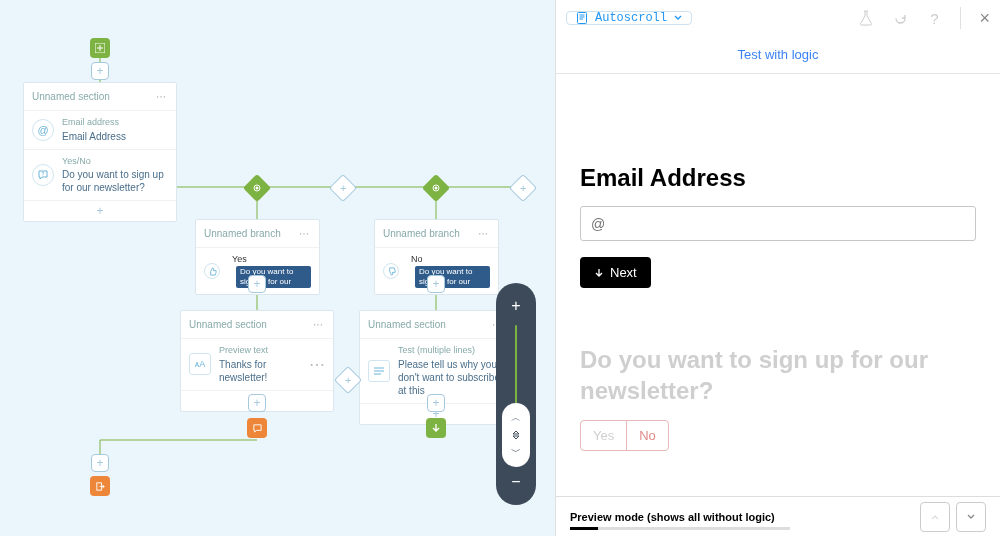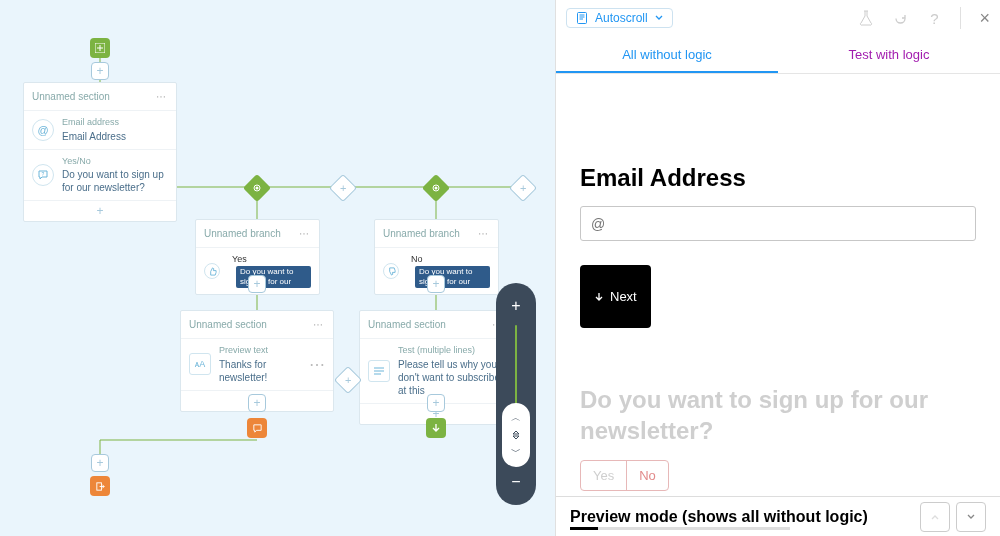--- a/index.html
+++ b/index.html
@@ -10,44 +10,44 @@
 
 
 .connectors { position: absolute; left: 0; top: 0; width: 555px; height: 536px; pointer-events: none; }
 .connectors line { stroke: #7cb342; stroke-width: 1; }
 
 
 .panel { position: absolute; left: 555px; top: 0; width: 445px; height: 536px; background: #fff; border-left: 1px solid #e0e0e0; }
 
 
 .topbar { height: 36px; display: flex; align-items: center; padding: 0 10px; }
-.autoscroll { display: inline-flex; align-items: center; gap: 6px; border: 1px solid #cde2f0; border-radius: 4px; height: 20px; padding: 0 8px; color: #2196f3; font-size: 12px; cursor: pointer; }
+.autoscroll { display: inline-flex; align-items: center; gap: 6px; border: 1px solid #cde2f0; border-radius: 4px; height: 14px; padding: 0 8px; color: #2196f3; font-size: 12px; cursor: pointer; font-family: Liberation Mono, monospace; }
 .tb-right { margin-left: auto; display: flex; align-items: center; gap: 18px; }
 .tb-ic { width: 16px; height: 16px; color: #bbb; display: flex; align-items: center; justify-content: center; cursor: pointer; }
 .tb-close { font-size: 18px; color: #888; cursor: pointer; }
 
 
 .tabs { display: flex; height: 38px; border-bottom: 1px solid #e5e5e5; }
-.tab { flex: 1; text-align: center; line-height: 38px; font-size: 13px; color: #a21caf; cursor: pointer; }
+.tab { flex: 1; text-align: center; line-height: 38px; font-size: 13px; color: #3b82f6; cursor: pointer; }
 .tab.active { color: #2196f3; border-bottom: 2px solid #2196f3; }
 
 
 .preview { padding: 30px 24px 10px; height: calc(100% - 36px - 38px - 40px); overflow: hidden; }
 .q-title { font-size: 24px; font-weight: 700; margin: 60px 0 14px; }
 .q-input { width: 100%; height: 35px; border: 1px solid #c7c7c7; border-radius: 3px; padding: 0 10px; font-size: 14px; color: #888; }
-.next-btn { margin-top: 24px; background: #000; color: #fff; border: none; border-radius: 4px; padding: 24px 14px; font-size: 13px; display: inline-flex; align-items: center; gap: 6px; cursor: pointer; }
+.next-btn { margin-top: 16px; background: #000; color: #fff; border: none; border-radius: 4px; padding: 8px 14px; font-size: 13px; display: inline-flex; align-items: center; gap: 6px; cursor: pointer; }
 .q2 { margin-top: 56px; }
 .q2-title { font-size: 24px; font-weight: 700; color: #cfcfcf; line-height: 1.3; }
 .yn { display: inline-flex; margin-top: 14px; border: 1px solid #e7b8b8; border-radius: 4px; overflow: hidden; }
 .yn .opt { padding: 7px 12px; font-size: 13px; color: #cfcfcf; cursor: pointer; }
 .yn .opt + .opt { border-left: 1px solid #e7b8b8; color: #e28b8b; }
 
 
 .bottom { position: absolute; bottom: 0; left: 0; right: 0; height: 40px; border-top: 1px solid #ddd; padding: 4px 14px; display: flex; align-items: center; }
-.mode-txt { font-size: 16px; font-weight: 700; }
+.mode-txt { font-size: 11px; font-weight: 700; }
 .progress { position: absolute; left: 14px; bottom: 6px; width: 220px; height: 3px; background: #ddd; }
 .progress .fill { width: 28px; height: 3px; background: #000; }
 .nav-btns { margin-left: auto; display: flex; gap: 6px; }
 .nav-btn { width: 30px; height: 30px; border: 1px solid #ccc; border-radius: 4px; display: flex; align-items: center; justify-content: center; color: #888; cursor: pointer; }
 .nav-btn.disabled { color: #ddd; }
 
 
 .node { position: absolute; background: #fff; border: 1px solid #dbe7ee; border-radius: 2px; }
 .node-hd { padding: 8px 8px; display: flex; justify-content: space-between; align-items: center; font-size: 10px; color: #8aa; }
 .node-hd .dots { color: #aaa; letter-spacing: 2px; }
@@ -295,21 +295,20 @@
             <path d="M12 4v3h-3" fill="none" stroke="#ccc" stroke-width="1.3"></path>
           </svg>
       </div>
       <div class="tb-ic" style="font-size:15px;color:#ccc">?</div>
       <div style="width:1px;height:22px;background:#e0e0e0"></div>
       <div class="tb-close">×</div>
     </div>
   </div>
 
   <div class="tabs">
-    <div class="tab active">All without logic</div>
     <div class="tab">Test with logic</div>
   </div>
 
   <div class="preview">
     <div class="q-title">Email Address</div>
     <input class="q-input" placeholder="@" style="">
     <button class="next-btn">
       <svg width="10" height="10" viewBox="0 0 10 10">
           <path d="M5 1v7M2 5l3 3 3-3" fill="none" stroke="#fff" stroke-width="1.3"></path>
         </svg>

